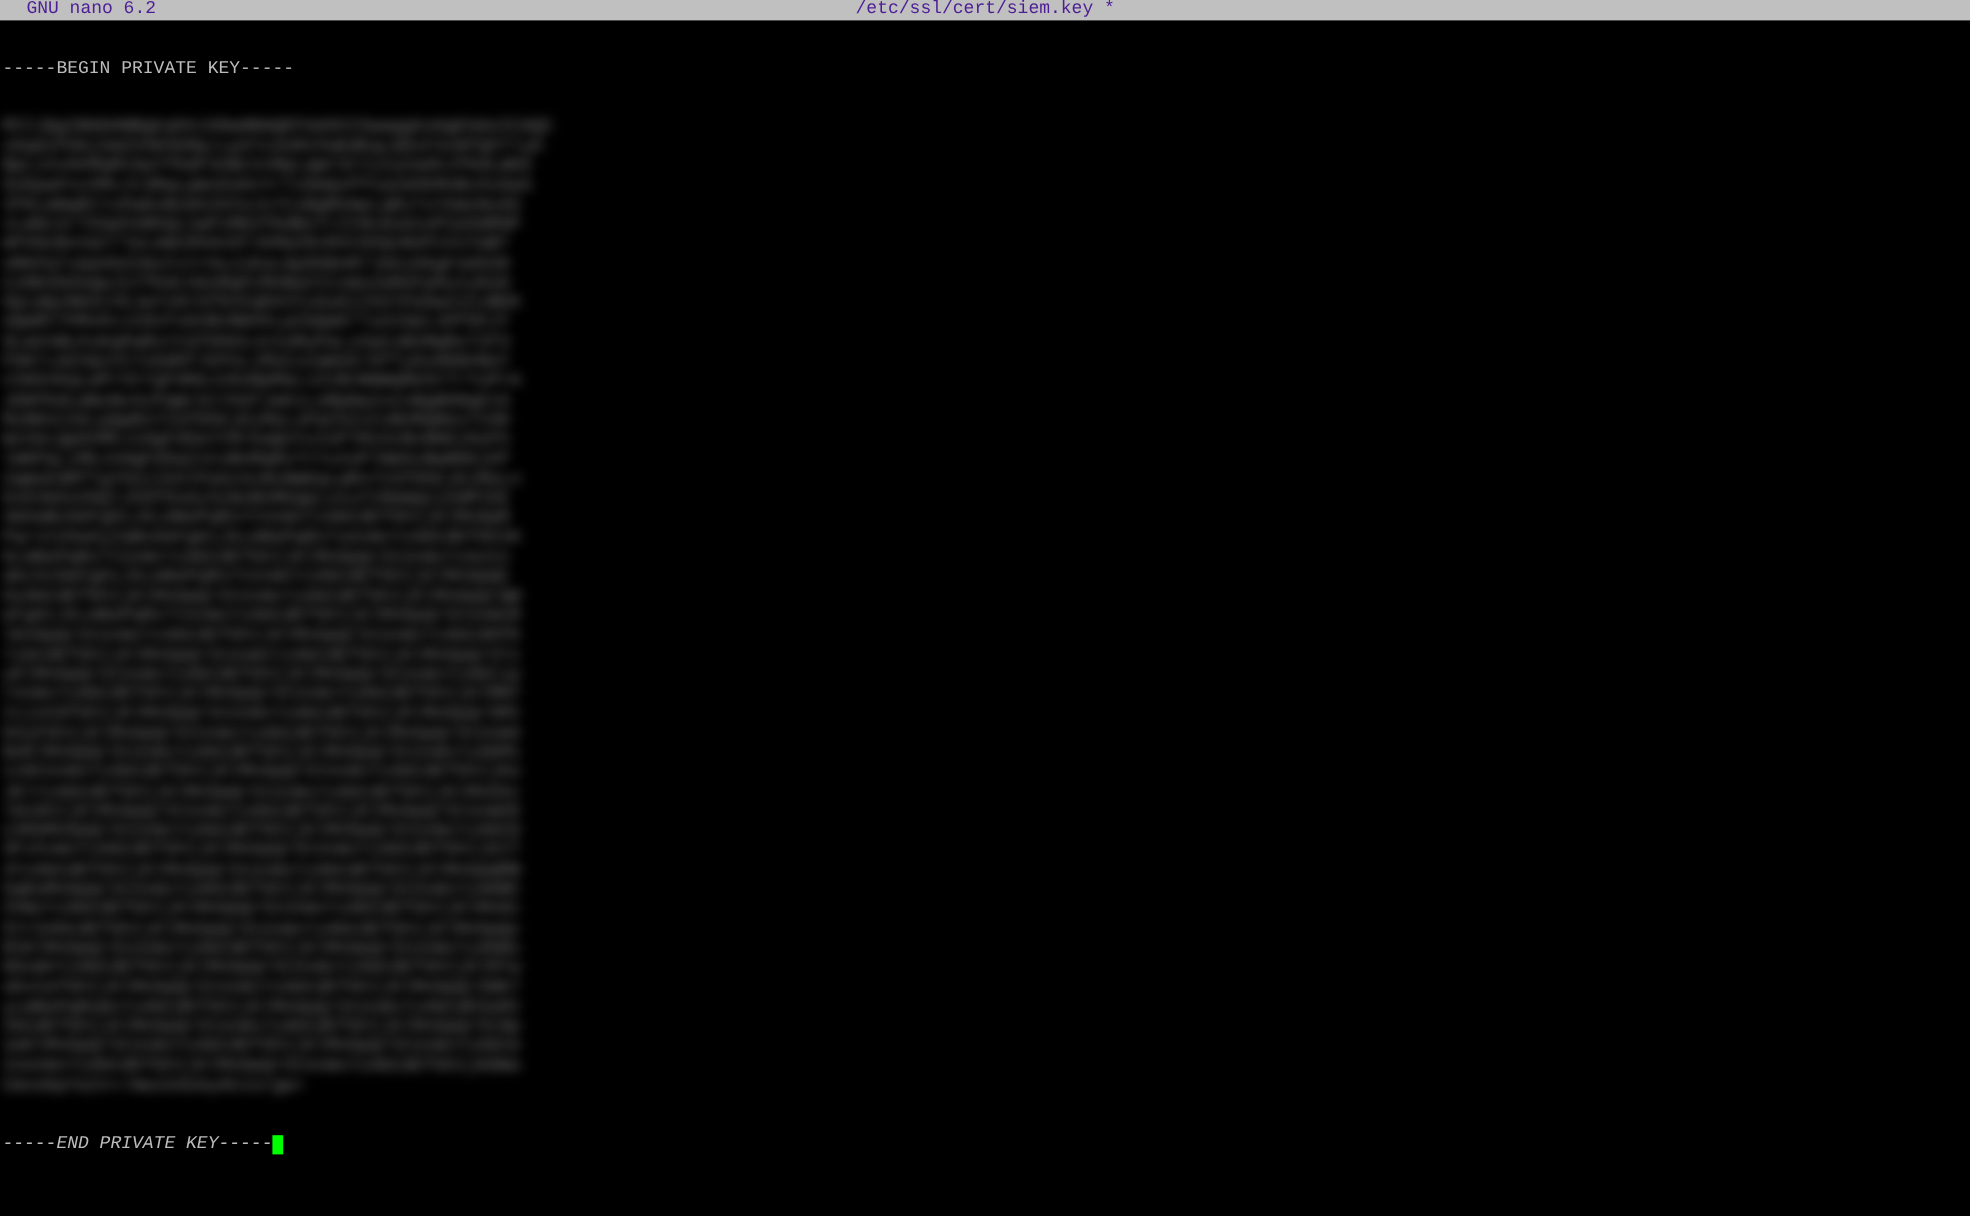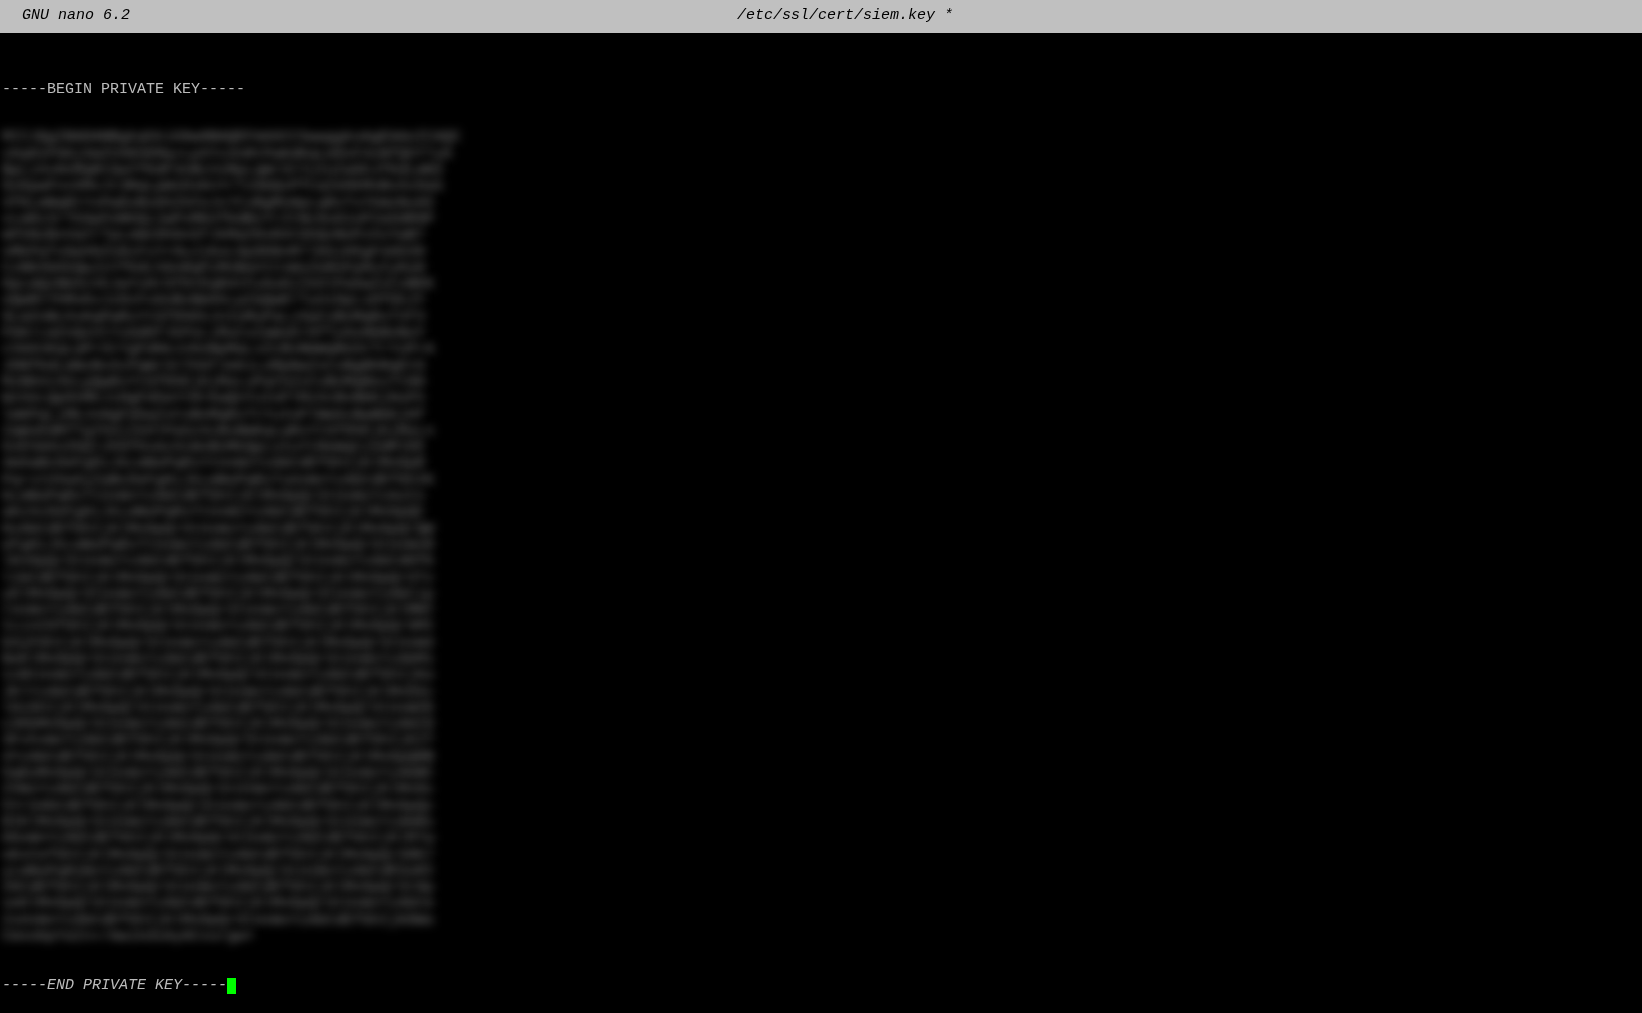--- a/index.html
+++ b/index.html
@@ -13,41 +13,39 @@
       height: 1013px;
       font-family: 'Courier New', monospace;
       font-size: 15px;
       line-height: 16.3px;
       color: #c0c0c0;
       overflow: hidden;
       position: relative;
     }
     .titlebar {
       background: #c0c0c0;
-      color: #000000;
-      height: 33px;
+      color: #4c1d95;
+      height: 17px;
       width: 100%;
       display: flex;
       align-items: center;
       padding: 0 4px;
       position: relative;
-      font-style: italic;
     }
     .titlebar-left {
       white-space: pre;
     }
     .titlebar-center {
       position: absolute;
       left: 50%;
       transform: translateX(-50%);
       white-space: pre;
-      margin-left: 24px;
     }
     .editor {
-      padding: 16px 2px;
+      padding: 0 2px;
       white-space: pre;
       color: #bbb;
     }
     .editor-line {
       height: 16.3px;
       white-space: pre;
     }
     .blurred {
       filter: blur(5px);
       color: #888;

